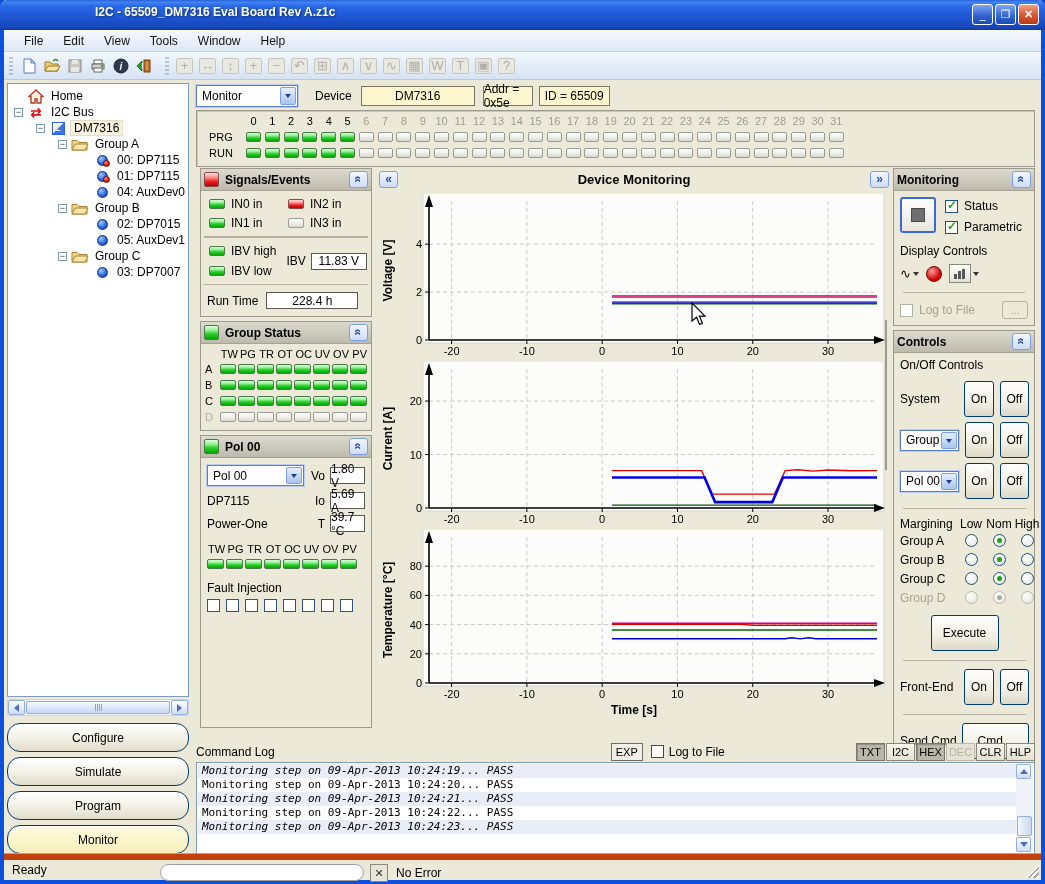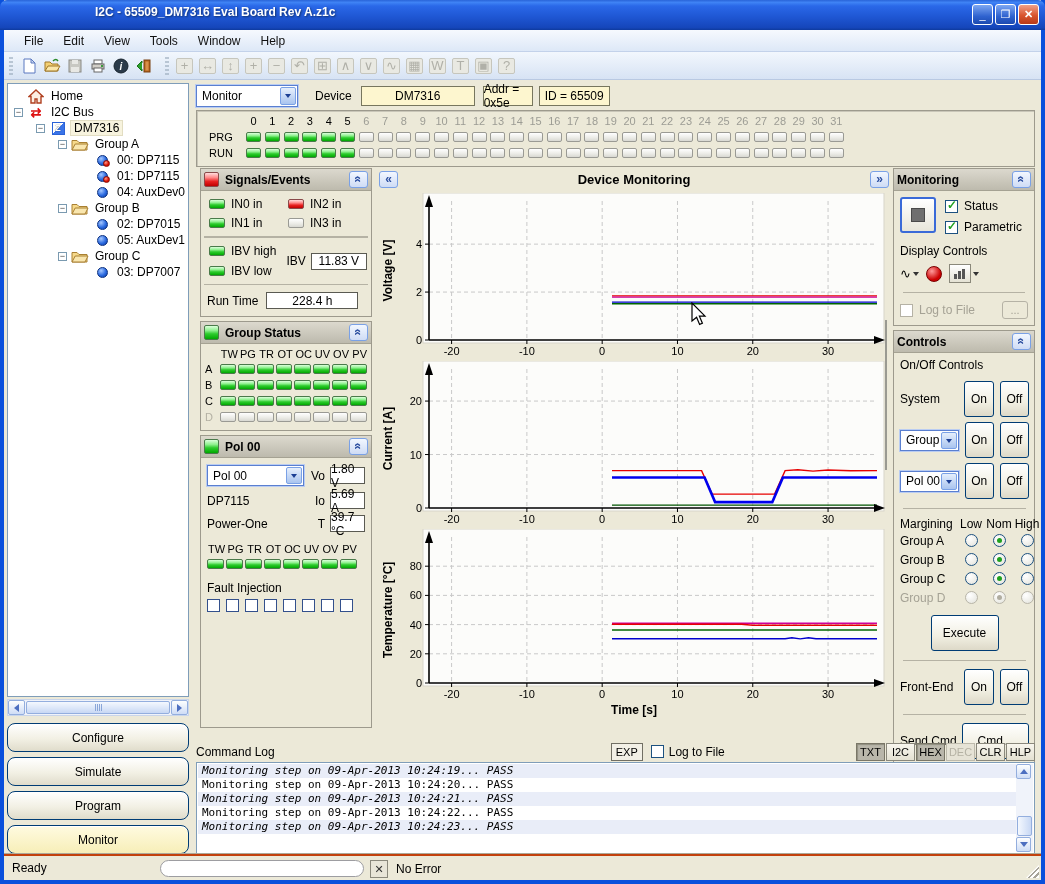--- a/index.html
+++ b/index.html
@@ -64,21 +64,21 @@
   .tri-l { width:0; height:0; border:4px solid transparent; border-right:5px solid #4d6fc0; margin-left:-4px; }
   .tri-r { width:0; height:0; border:4px solid transparent; border-left:5px solid #4d6fc0; margin-right:-4px; }
   .tri-u { width:0; height:0; border:4px solid transparent; border-bottom:5px solid #4d6fc0; margin-top:-4px; }
   .tri-d { width:0; height:0; border:4px solid transparent; border-top:5px solid #4d6fc0; margin-bottom:-4px; }
   .hthumb { height:13px; flex:1; margin:0 1px; border:1px solid #93aede; border-radius:2px;
     background:linear-gradient(#f4f8fe,#c8d8f4);
     display:flex; align-items:center; justify-content:center; gap:1px; }
   .hthumb i { width:1px; height:7px; background:#8aa6d8; }
 
   
-  .navbtn { position:absolute; left:3px; width:182px; height:29px; border:1px solid #003c74; border-radius:8px;
+  .navbtn { position:absolute; left:3px; width:182px; height:29px; border:1px solid #003c74; border-radius:13px;
     background:linear-gradient(#ffffff,#f2f0e4 55%,#e0dccb); display:flex; align-items:center; justify-content:center;
     font-size:12px; box-shadow:inset 0 1px 0 #fff; }
   .navbtn.active { background:linear-gradient(#fffbe0,#f7eeb8); }
 
   
   .top-controls { position:absolute; left:192px; top:4px; height:23px; display:flex; align-items:center; }
   .combo { height:22px; background:#fff; border:1px solid #7f9db9; position:relative; display:flex; align-items:center;
     padding-left:5px; font-size:12px; }
   .combo.blue { border:1px solid #5a7fd0; box-shadow:0 0 0 1px #b9ccf2; }
   .dd-btn { position:absolute; right:1px; top:1px; bottom:1px; width:16px; border:1px solid #7aa1e6; border-radius:2px;
@@ -201,21 +201,21 @@
   .lbtn.disabled { background:#e6e3d6; color:#b5b2a4; border-color:#bdbaac; }
   #logbox { position:absolute; left:192px; top:682px; width:839px; height:92px; background:#fff; border:1px solid #7f9db9; }
   #loglines { position:absolute; left:1px; top:1px; right:18px; bottom:1px; overflow:hidden; }
   .log-line { height:14px; line-height:14px; font-family:"DejaVu Sans Mono", monospace; font-size:11px; padding-left:4px; white-space:pre; }
   .log-line.alt { background:#e9edf8;font-style:italic; }
   .vscroll { position:absolute; right:1px; top:1px; bottom:1px; width:17px; background:#f0f3fa; display:flex; flex-direction:column; }
   .vthumb { height:20px; margin:1px; border:1px solid #93aede; border-radius:2px; background:linear-gradient(90deg,#f4f8fe,#c8d8f4); }
   .vtrack { flex:1; }
 
   
-  .statusbar { position:absolute; left:0; right:0; bottom:0; height:26px; background:#ece9d8; border-top:2px solid #c2410c;
+  .statusbar { position:absolute; left:0; right:0; bottom:0; height:26px; background:#ece9d8; border-top:6px solid #c2410c;
     box-shadow:0 -1px 0 #aca899; display:flex; align-items:center; }
   .sb-ready { margin-left:8px; }
   .sb-progress { position:absolute; left:156px; top:4px; width:204px; height:17px; border:1px solid #9d9da1; border-radius:9px; background:#fff; }
   .sb-x { position:absolute; left:366px; top:4px; width:18px; height:18px; border:1px solid #8a887c; background:#e8e5d8;
     display:flex; align-items:center; justify-content:center; font-size:11px; color:#333; }
   .sb-err { position:absolute; left:392px; top:6px; }
   .sb-grip { position:absolute; right:2px; bottom:2px; width:13px; height:13px;
     background:repeating-linear-gradient(135deg,#fff 0 2px,#a8a49a 2px 4px); clip-path:polygon(100% 0,100% 100%,0 100%); }
 
   #cursor { position:absolute; left:686px; top:222px; z-index:50; }

